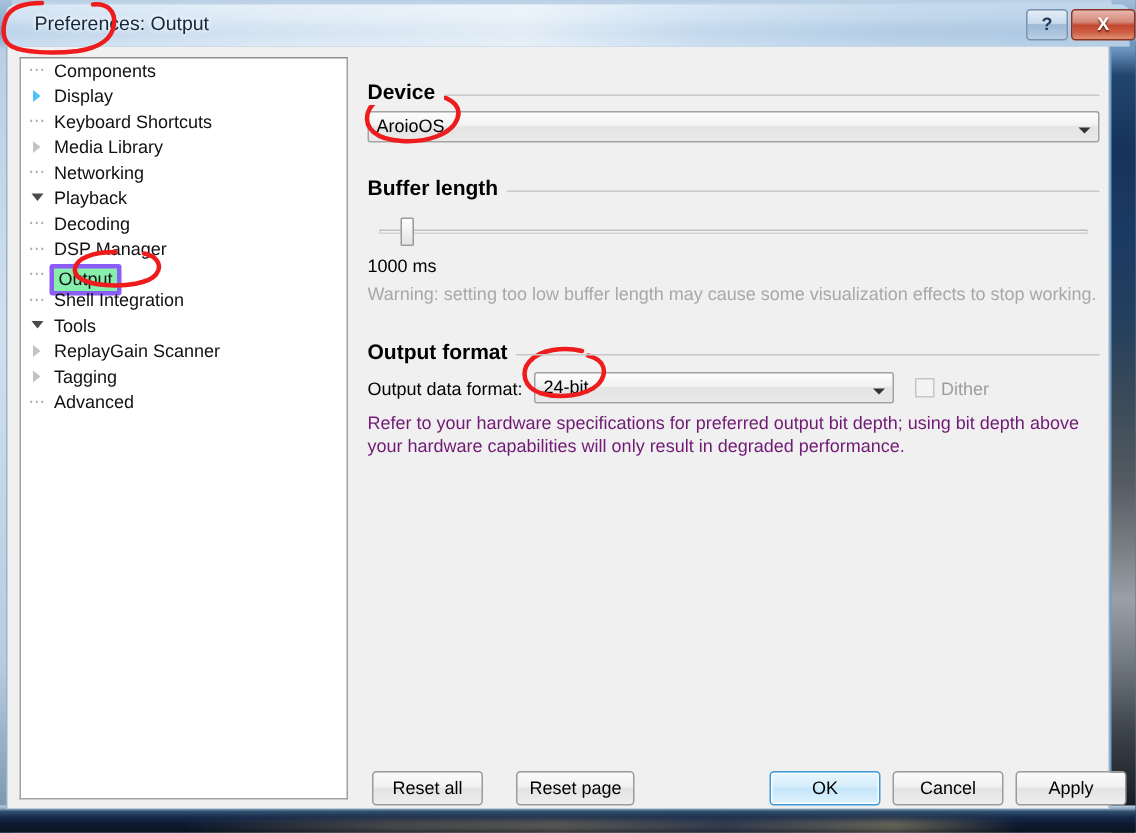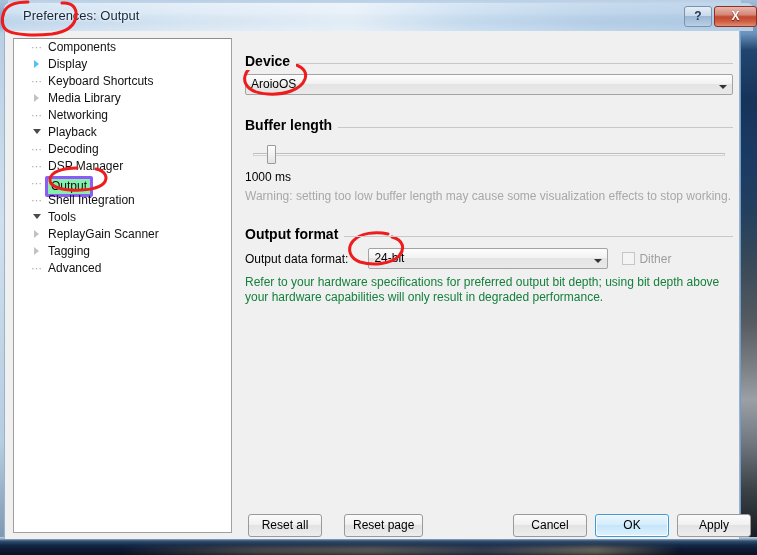--- a/index.html
+++ b/index.html
@@ -147,21 +147,21 @@
     box-sizing: border-box;
     overflow: hidden;
   }
   .tree-item {
     position: relative;
     height: 17px;
     line-height: 17px;
     white-space: nowrap;
     font-size: 12px;
     color: #111;
-    padding-left: 14px;
+    padding-left: 2px;
   }
   .tree-item .tw {
     display: inline-block;
     width: 17px;
     text-align: center;
     vertical-align: top;
     font-size: 9px;
     line-height: 17px;
     color: #b0b0b0;
   }
@@ -294,27 +294,27 @@
     margin-top: 2px;
   }
   .warn-text {
     text-align: left;
     font-size: 12px;
     color: #a8a8a8;
     margin-top: 5px;
   }
   .hint-text {
     font-size: 12px;
-    color: #15803d;
+    color: #701a75;
     line-height: 15px;
     margin-top: 4px;
   }
 
   .row-flex { display: flex; align-items: center; }
-  .row-label { font-size: 12px; color: #000; margin-right: 20px; white-space: nowrap; }
+  .row-label { font-size: 12px; color: #000; margin-right: 8px; white-space: nowrap; }
   .checkbox-box {
     width: 13px; height: 13px;
     border: 1px solid #c6c6c6;
     background: #f4f4f4;
     box-sizing: border-box;
     margin-right: 4px;
   }
   .cb-label { color: #9d9d9d; font-size: 12px; }
 
   
@@ -422,22 +422,22 @@
 
     </div>
 
   </div>
 
   <div id="btnbar-left">
     <div class="btn">Reset all</div>
     <div class="btn">Reset page</div>
   </div>
   <div id="btnbar-right">
+    <div class="btn default">OK</div>
     <div class="btn">Cancel</div>
-    <div class="btn default">OK</div>
     <div class="btn">Apply</div>
   </div>
 
   <svg id="annots" viewBox="0 0 757 555" width="757" height="555">
     <g fill="none" stroke="#ee1c1c" stroke-width="3" stroke-linecap="round">
 
       <path d="M 62 3 C 72 2 77 8 76 16 C 75 26 66 32 52 34 C 34 36 16 35 8 31 C 2 28 1 20 4 12 C 7 5 16 2 28 2"></path>
 
       <path d="M 280 62 C 300 63 308 70 305 79 C 301 90 284 95 268 94 C 250 93 243 85 245 76 C 247 67 259 61 275 61"></path>
 

